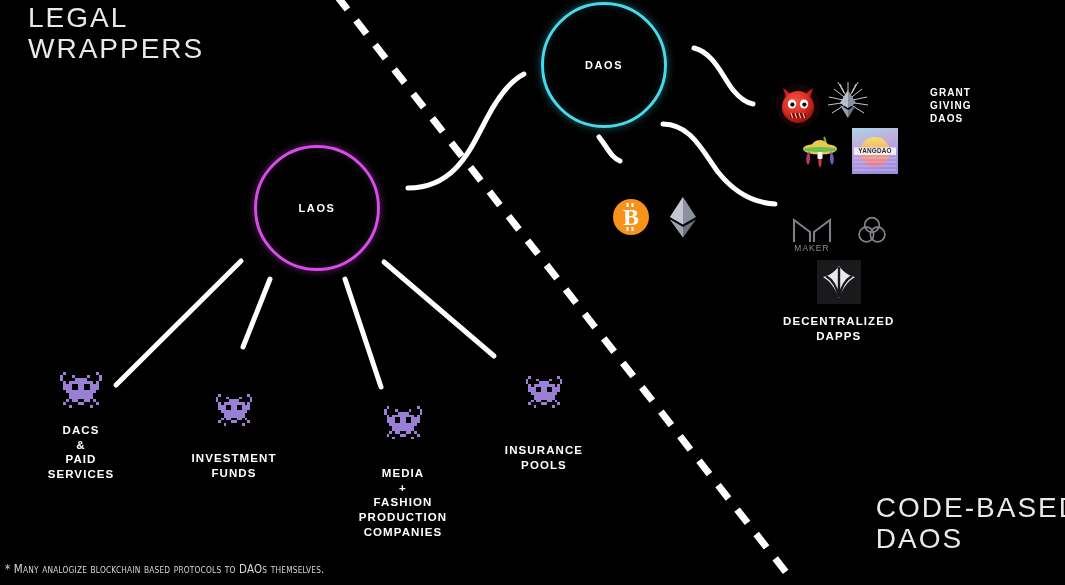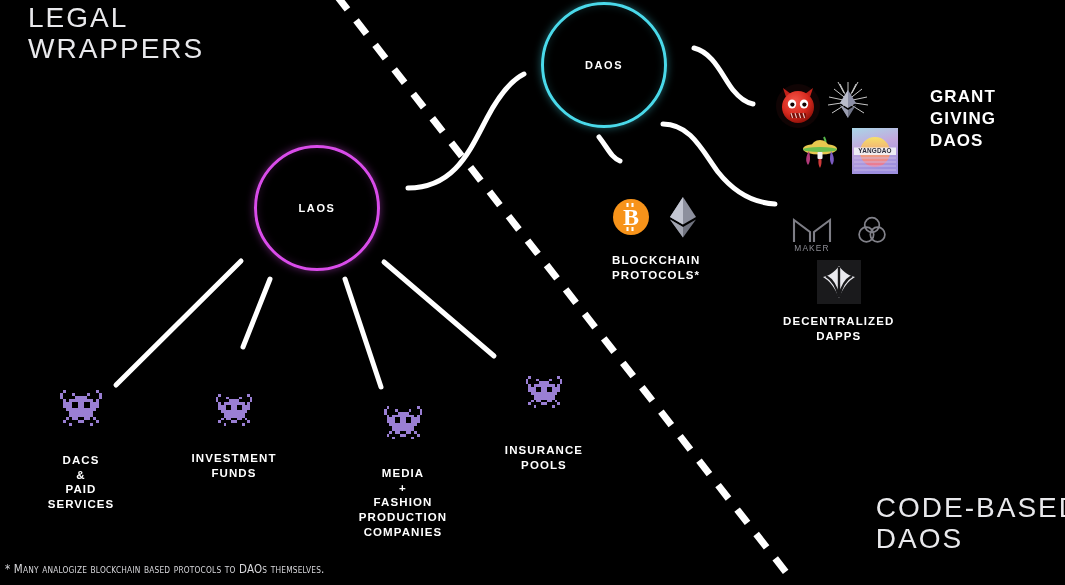--- a/index.html
+++ b/index.html
@@ -138,21 +138,21 @@
   #logo-moloch   { left: 0px;  top: 3px; }
   #logo-ethgrant { left: 50px; top: 0px; }
   #logo-chili    { left: 22px; top: 50px; }
   #logo-yangdao  { left: 77px; top: 48px; }
 
   #grant-label {
     position: absolute;
     left: 930px;
     top: 86px;
     color: #ffffff;
-    font-size: 17px;
+    font-size: 10px;
     font-weight: 700;
     letter-spacing: 1.1px;
     line-height: 1.3;
     white-space: pre-line;
     text-align: left;
   }
 
   
   #blockchain-protocols {
     left: 612px;
@@ -161,21 +161,21 @@
   #blockchain-protocols .icon-row { gap: 14px; margin-bottom: 11px; }
   #blockchain-protocols .cluster-label { text-align: left; align-self: flex-start; }
 
   
   #decentralized-dapps {
     left: 783px;
     top: 208px;
   }
 
   
-  #cluster-dacs       { left: 25px;  top: 390px; width: 112px; gap: 12px; }
+  #cluster-dacs       { left: 25px;  top: 372px; width: 112px; }
   #cluster-investment { left: 176px; top: 394px; width: 116px; }
   #cluster-media      { left: 345px; top: 406px; width: 116px; }
   #cluster-insurance  { left: 483px; top: 376px; width: 122px; }
 
   #cluster-dacs .cluster-label,
   #cluster-investment .cluster-label,
   #cluster-media .cluster-label,
   #cluster-insurance .cluster-label { margin-top: 9px; }
 </style>
 </head>
@@ -326,22 +326,20 @@
       </span>
       <span>
         <svg width="38" height="42" viewBox="0 0 38 42">
           <polygon points="19,1 32,21 19,28.5 6,21" fill="#8d909e"></polygon>
           <polygon points="19,1 19,28.5 6,21" fill="#c3c6d2"></polygon>
           <polygon points="19,31 32,23.5 19,41.5 6,23.5" fill="#70737f"></polygon>
           <polygon points="19,31 19,41.5 6,23.5" fill="#a1a4b0"></polygon>
         </svg>
       </span>
     </div>
-    <div class="cluster-label">BLOCKCHAIN
-PROTOCOLS*</div>
   </div>
 
   <div id="decentralized-dapps" class="cluster">
     <div class="icon-row" style="gap:20px;">
       <span>
         <svg width="46" height="44" viewBox="0 0 46 44">
           <g fill="none" stroke="#7e7e86" stroke-width="2.1">
             <path d="M5 34 L5 12 L21 24 L21 34"></path>
             <path d="M41 34 L41 12 L25 24 L25 34"></path>
           </g>

